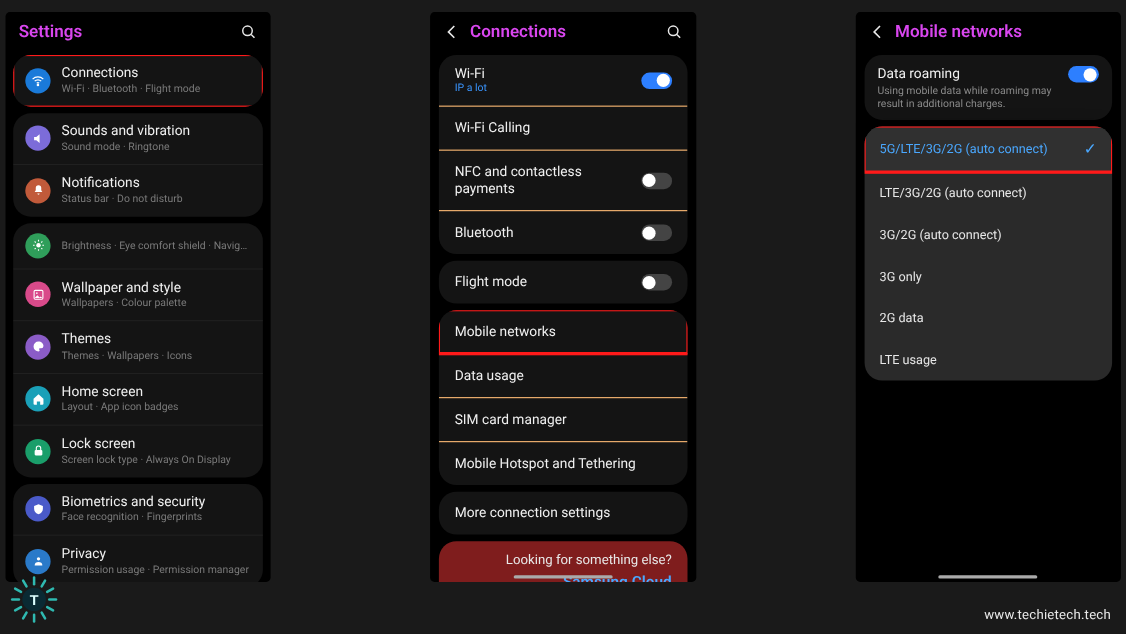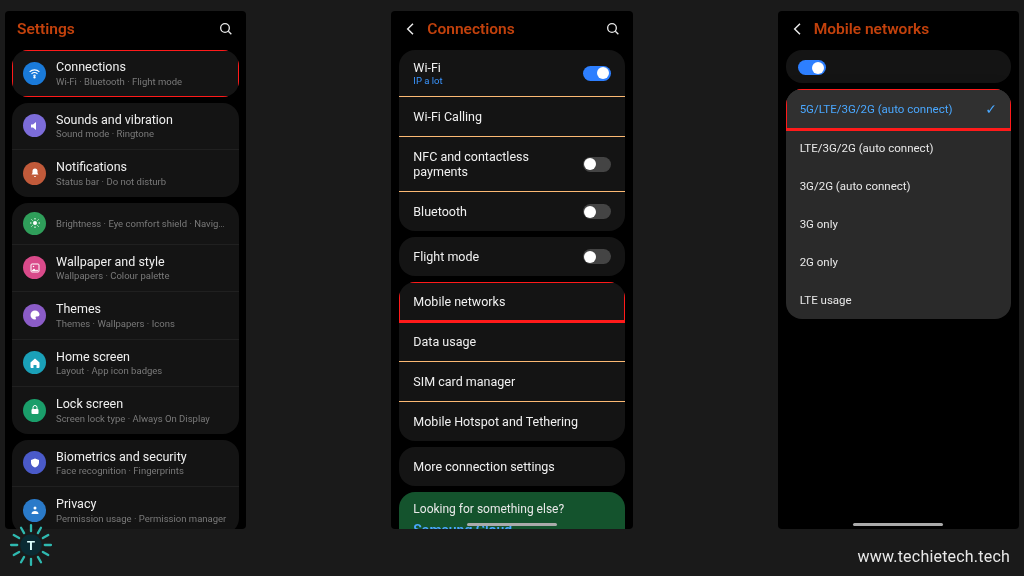--- a/index.html
+++ b/index.html
@@ -27,21 +27,21 @@
     font-size: 12px;
   }
 
   
   .hdr {
     display: flex;
     align-items: center;
     padding: 9px 12px 6px 12px;
     gap: 8px;
   }
-  .hdr .title { font-size: 15.5px; font-weight: 600; flex: 1; color: #c2410c; }
+  .hdr .title { font-size: 15.5px; font-weight: 600; flex: 1; color: #d946ef; }
   .hdr .search-ic, .hdr .back-ic { color: #e8e8e8; }
   .search-ic svg, .back-ic svg { display: block; }
 
   
   .group {
     background: #141414;
     margin: 6px 7px;
     border-radius: 16px;
     overflow: hidden;
   }
@@ -91,24 +91,25 @@
     content: ""; position: absolute; top: 1.5px;
     width: 12px; height: 12px; border-radius: 50%;
     background: #fff;
   }
   .toggle.on { background: #2d7fff; }
   .toggle.on::after { right: 1.5px; }
   .toggle.off { background: #444; }
   .toggle.off::after { left: 1.5px; }
 
   .promo {
-    background: #14532d;
+    background: #7f1d1d;
     margin: 6px 8px 0 8px;
     border-radius: 16px 16px 0 0;
     padding: 10px 14px 2px 14px;
+    text-align: right;
   }
   .promo .q { color: #e8e8e8; font-size: 12px; }
   .promo .link { color: #4aa8ff; font-size: 14px; font-weight: 600; margin-top: 6px; }
 
   .handle {
     position: absolute;
     bottom: 3px; left: 50%;
     transform: translateX(-50%);
     width: 90px; height: 3px;
     border-radius: 2px;
@@ -143,21 +144,21 @@
   .d-row .dl { flex: 1; }
   .d-row.sel { background: #303030; color: #4aa8ff; }
   .d-check { color: #4aa8ff; font-size: 14px; }
 
   
   .wm {
     position: absolute;
     right: 14px;
     bottom: 10px;
     color: #e8e8e8;
-    font-size: 16px;
+    font-size: 12px;
     letter-spacing: 0.2px;
   }
   .logo {
     position: absolute;
     left: 8px; bottom: 8px;
     width: 46px; height: 46px;
   }
 </style>
 </head>
 <body>
@@ -403,38 +404,42 @@
   <div class="screen">
     <div class="hdr">
       <span class="back-ic">
         <svg width="16" height="16" viewBox="0 0 24 24" fill="none" stroke="currentColor" stroke-width="2.2">
             <polyline points="15 4 7 12 15 20"></polyline>
           </svg>
       </span>
       <span class="title">Mobile networks</span>
     </div>
     <div class="m-card">
+      <div class="mt">
+        <div class="m-title">Data roaming</div>
+        <div class="m-sub">Using mobile data while roaming may result in additional charges.</div>
+      </div>
       <div class="toggle on"></div>
     </div>
     <div class="drop" id="s3-drop">
         <div class="d-row sel hl-red">
           <span class="dl">5G/LTE/3G/2G (auto connect)</span>
           <span class="d-check">✓</span>
         </div>
         <div class="d-row">
           <span class="dl">LTE/3G/2G (auto connect)</span>
         </div>
         <div class="d-row">
           <span class="dl">3G/2G (auto connect)</span>
         </div>
         <div class="d-row">
           <span class="dl">3G only</span>
         </div>
         <div class="d-row">
-          <span class="dl">2G only</span>
+          <span class="dl">2G data</span>
         </div>
         <div class="d-row">
           <span class="dl">LTE usage</span>
         </div>
       </div>
     <div class="handle"></div>
   </div>
 
 </div>
 

